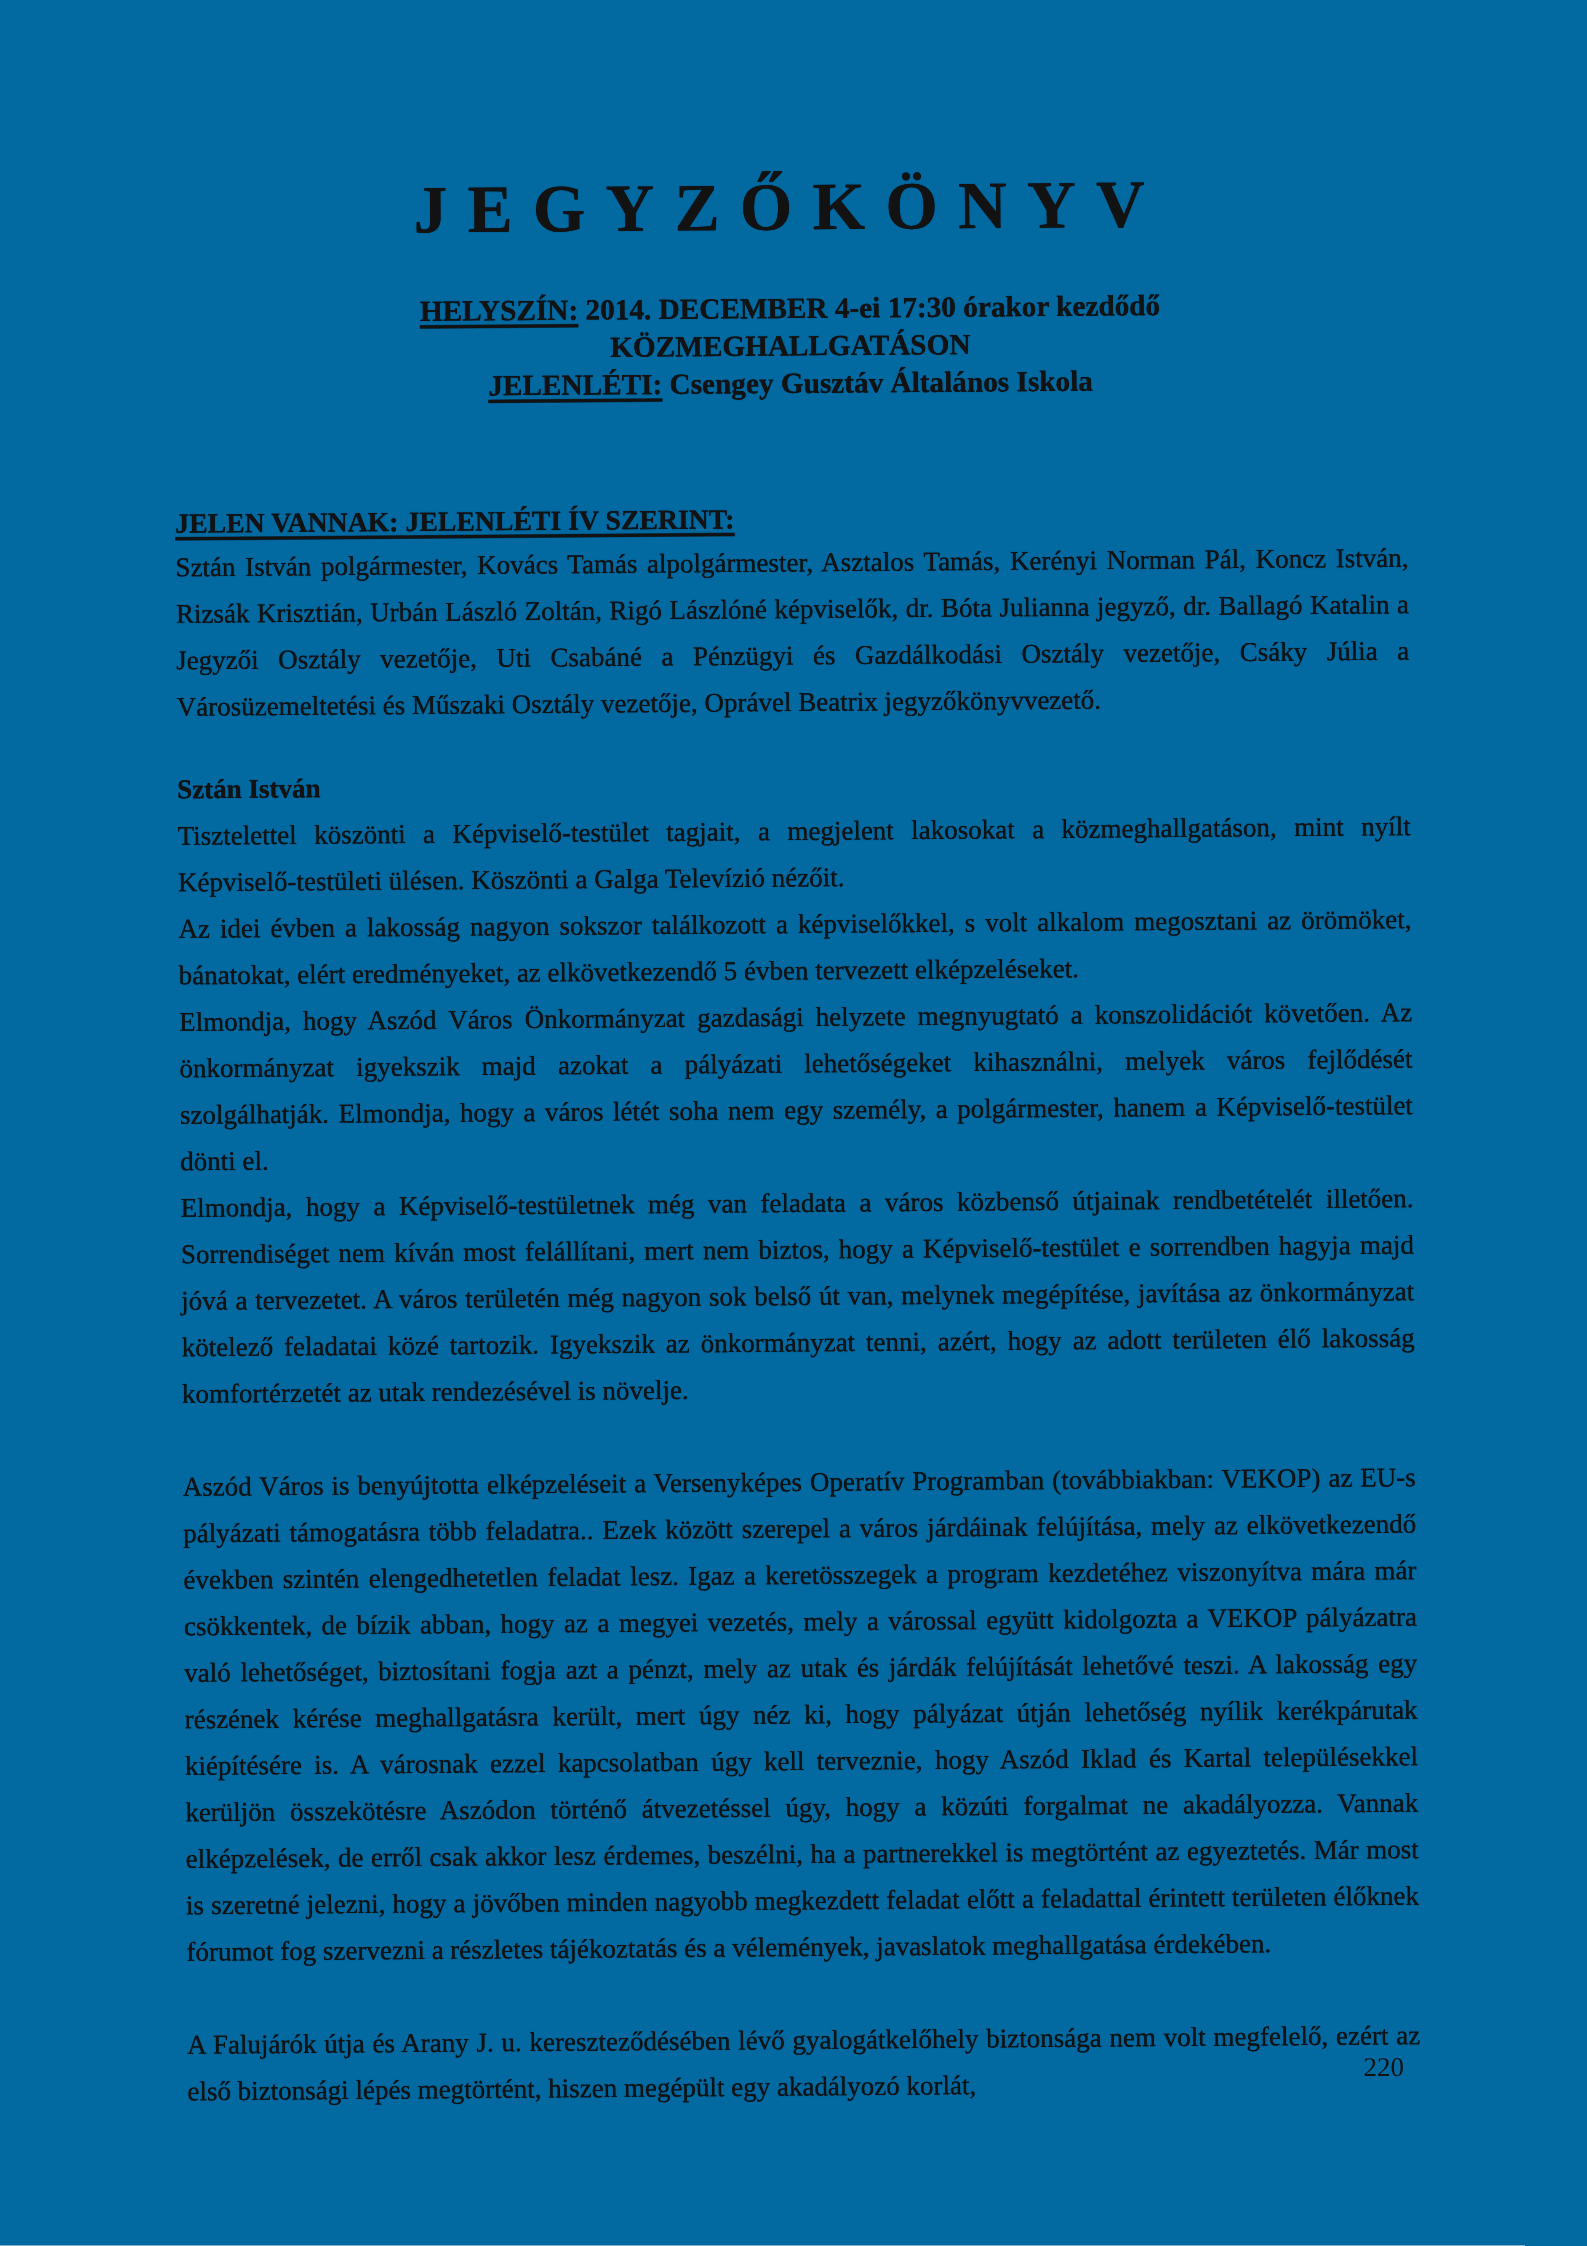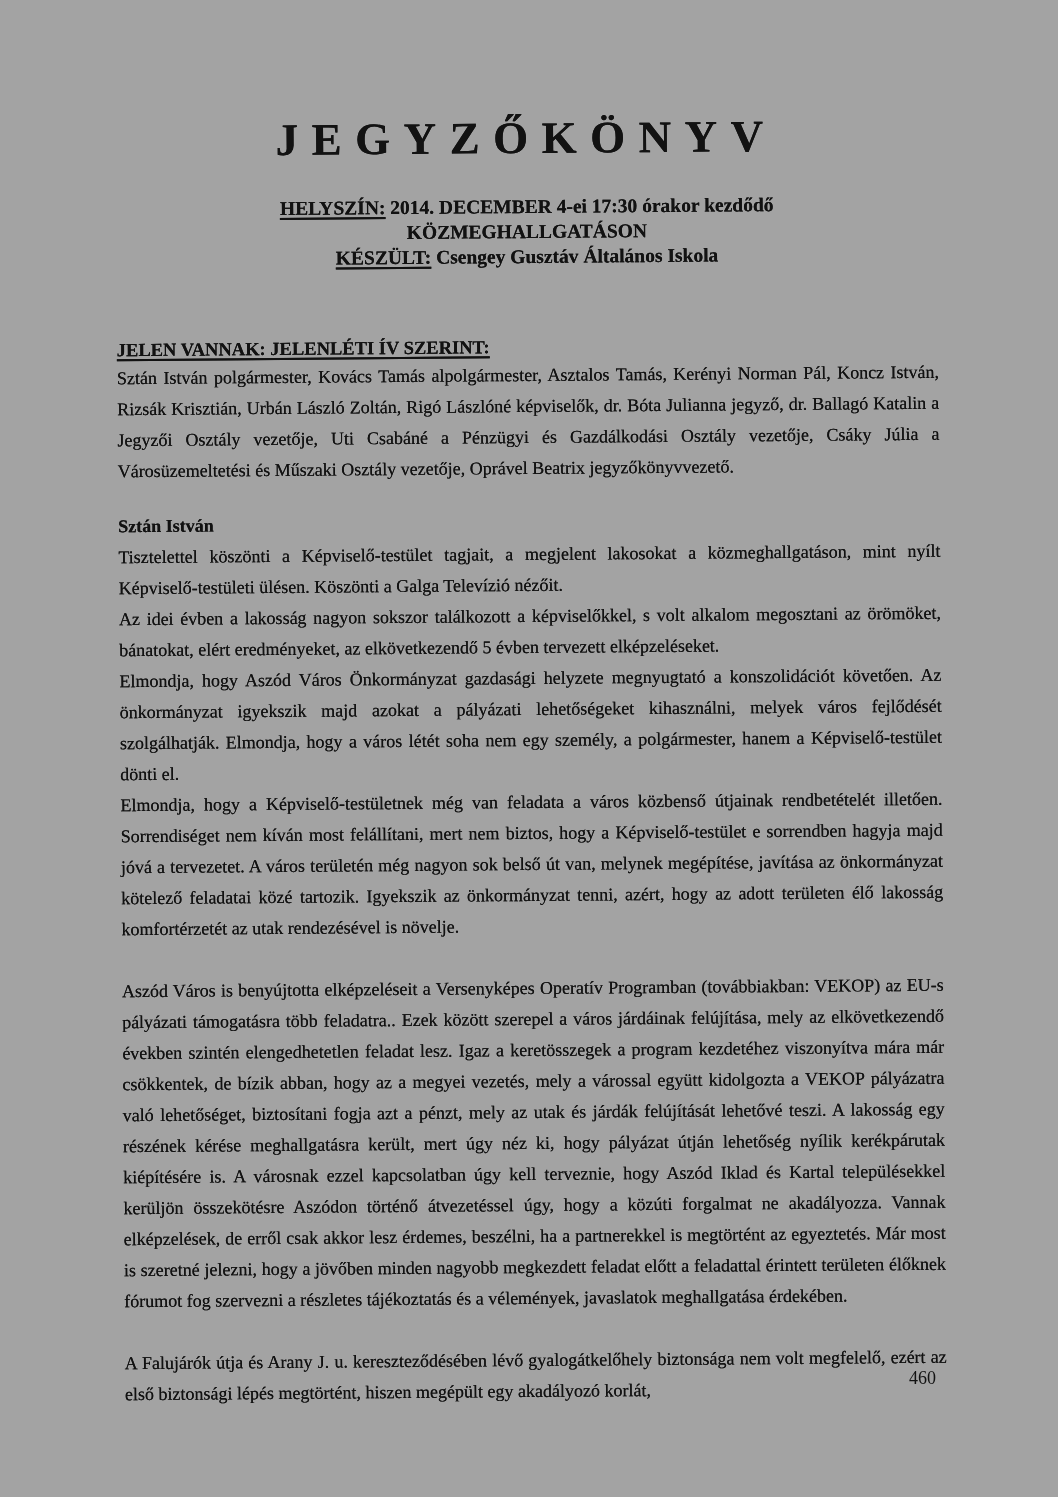--- a/index.html
+++ b/index.html
@@ -4,21 +4,21 @@
 <style>
   html, body {
     margin: 0;
     padding: 0;
     background: #e8e8e8;
   }
   .sheet {
     position: relative;
     width: 1058px;
     height: 1497px;
-    background: #a3a3a3;
+    background: #0369a1;
     overflow: hidden;
     font-family: "Liberation Serif", "DejaVu Serif", serif;
     color: #121212;
   }
   .content {
     position: absolute;
     left: 118px;
     top: 112px;
     width: 822px;
     transform: rotate(-0.45deg);
@@ -85,21 +85,21 @@
 
     <h1 class="doc-title">JEGYZŐKÖNYV</h1>
 
     <div class="meta">
       <div>
         <span class="u">HELYSZÍN:</span>
         <span>2014. DECEMBER 4-ei 17:30 órakor kezdődő</span>
       </div>
       <div>KÖZMEGHALLGATÁSON</div>
       <div>
-        <span class="u">KÉSZÜLT:</span>
+        <span class="u">JELENLÉTI:</span>
         <span>Csengey Gusztáv Általános Iskola</span>
       </div>
     </div>
 
     <div class="attendees-heading">
       <span class="u">JELEN VANNAK: JELENLÉTI ÍV SZERINT:</span>
     </div>
 
     <p class="body-par">Sztán István polgármester, Kovács Tamás alpolgármester, Asztalos Tamás, Kerényi Norman Pál, Koncz István, Rizsák Krisztián, Urbán László Zoltán, Rigó Lászlóné képviselők, dr. Bóta Julianna jegyző, dr. Ballagó Katalin a Jegyzői Osztály vezetője, Uti Csabáné a Pénzügyi és Gazdálkodási Osztály vezetője, Csáky Júlia a Városüzemeltetési és Műszaki Osztály vezetője, Oprável Beatrix jegyzőkönyvvezető.</p>
 
@@ -115,14 +115,14 @@
     <div class="gap"></div>
 
     <p class="body-par">Aszód Város is benyújtotta elképzeléseit a Versenyképes Operatív Programban (továbbiakban: VEKOP) az EU-s pályázati támogatásra több feladatra.. Ezek között szerepel a város járdáinak felújítása, mely az elkövetkezendő években szintén elengedhetetlen feladat lesz. Igaz a keretösszegek a program kezdetéhez viszonyítva mára már csökkentek, de bízik abban, hogy az a megyei vezetés, mely a várossal együtt kidolgozta a VEKOP pályázatra való lehetőséget, biztosítani fogja azt a pénzt, mely az utak és járdák felújítását lehetővé teszi. A lakosság egy részének kérése meghallgatásra került, mert úgy néz ki, hogy pályázat útján lehetőség nyílik kerékpárutak kiépítésére is.  A városnak ezzel kapcsolatban úgy kell terveznie, hogy Aszód Iklad és Kartal településekkel kerüljön összekötésre Aszódon történő átvezetéssel úgy, hogy a közúti forgalmat ne akadályozza. Vannak elképzelések, de erről csak akkor lesz érdemes, beszélni, ha a partnerekkel is megtörtént az egyeztetés. Már most is szeretné jelezni, hogy a jövőben minden nagyobb megkezdett feladat előtt a feladattal érintett területen élőknek fórumot fog szervezni a részletes tájékoztatás és a vélemények, javaslatok meghallgatása érdekében.</p>
 
     <div class="gap"></div>
 
     <p class="body-par">A Falujárók útja és Arany J. u. kereszteződésében lévő gyalogátkelőhely biztonsága nem volt megfelelő, ezért az első biztonsági lépés megtörtént, hiszen megépült egy akadályozó korlát,</p>
 
   </div>
 
-  <div class="page-number">460</div>
+  <div class="page-number">220</div>
 </div>
 
 </body></html>

